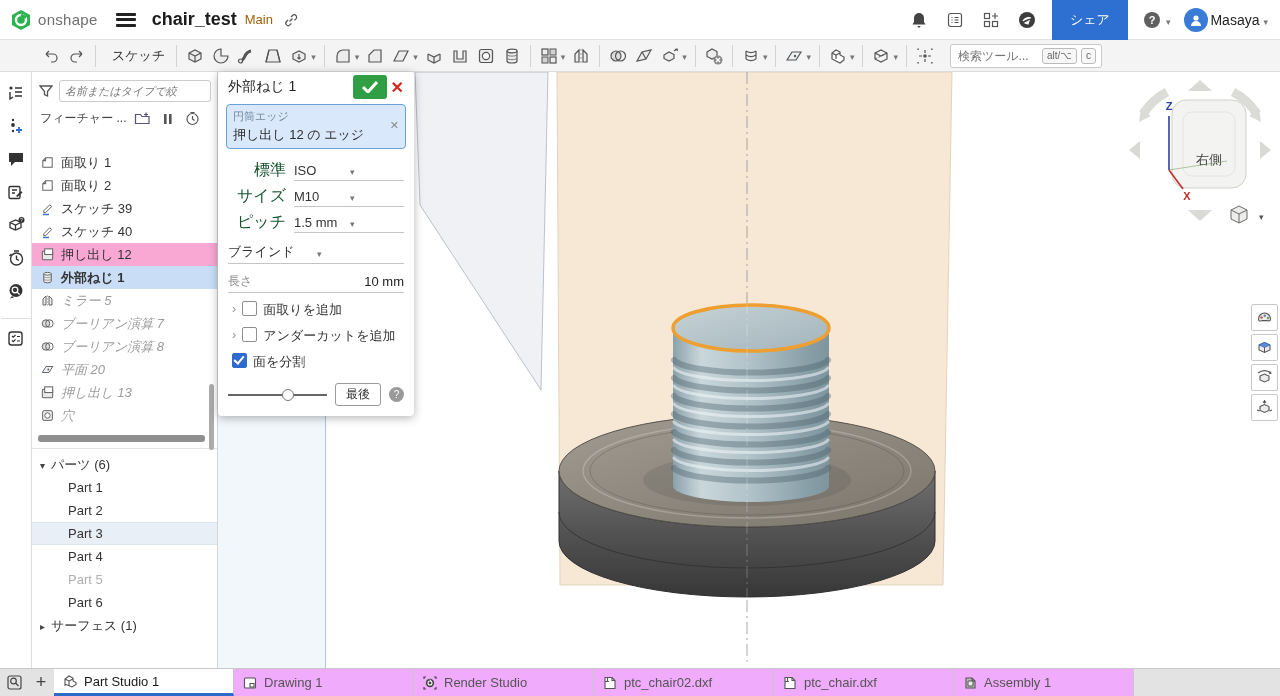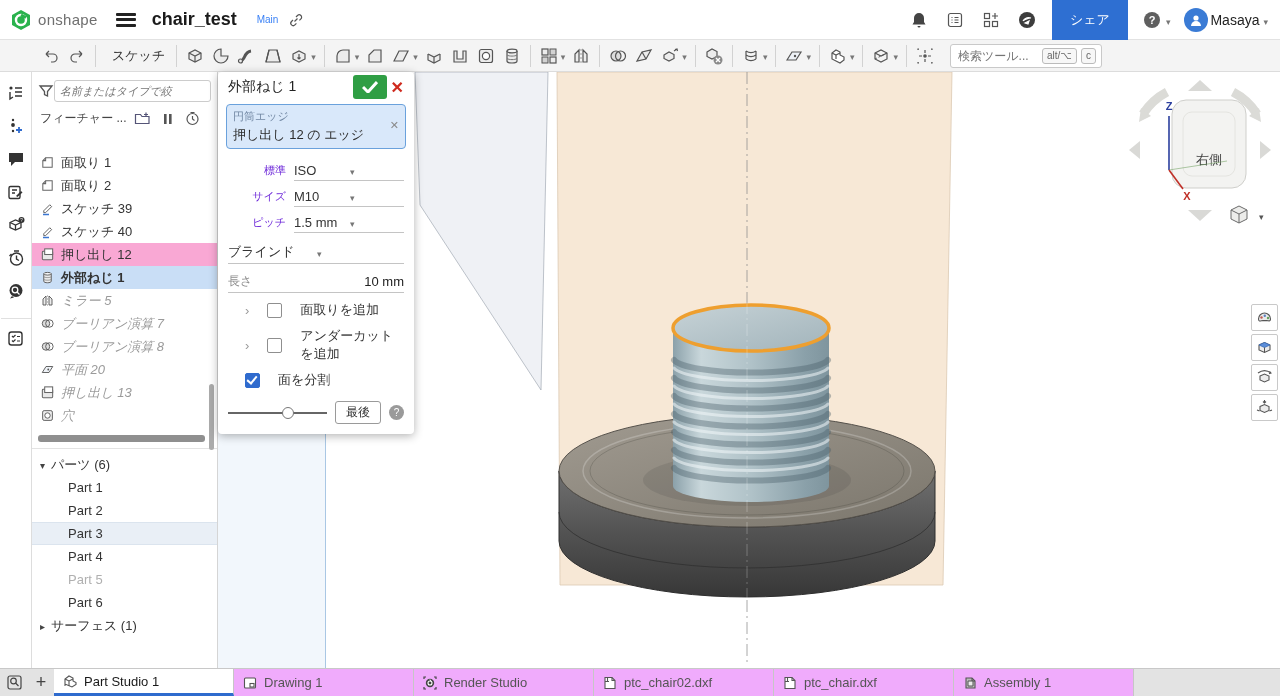--- a/index.html
+++ b/index.html
@@ -6,21 +6,21 @@
   body{width:1280px;height:696px;overflow:hidden;font-family:"Liberation Sans",sans-serif;-webkit-font-smoothing:antialiased;}
   .app{position:relative;width:1280px;height:696px;background:#fff;overflow:hidden;}
   svg{display:block}
   
   .topbar{position:absolute;left:0;top:0;width:1280px;height:40px;background:#fff;border-bottom:1px solid #e2e2e2;display:flex;align-items:center;box-sizing:border-box;}
   .logo{display:flex;align-items:center;gap:6px;margin-left:10px;}
   .logotext{font-size:15px;color:#6f6f6f;letter-spacing:.3px;}
   .hamb{width:20px;height:14px;margin-left:18px;display:flex;flex-direction:column;justify-content:space-between;cursor:pointer;}
   .hamb div{height:3px;background:#222;border-radius:1px;}
   .doctitle{font-size:18px;font-weight:bold;color:#1b1b1b;margin-left:16px;}
-  .branch{font-size:10px;color:#3b82f6;margin-left:20px;}
+  .branch{font-size:13px;color:#a16207;margin-left:8px;}
   .linkic{margin-left:10px;}
   .tb-right{margin-left:auto;display:flex;align-items:center;gap:14px;margin-right:12px;}
   .tbicon{width:22px;height:22px;display:flex;align-items:center;justify-content:center;cursor:pointer;}
   .sharebtn{background:#2e6fd2;color:#fff;font-size:13px;padding:24px 18px;border:none;border-radius:5px;cursor:pointer;}
   .helpwrap{display:flex;align-items:center;gap:2px;cursor:pointer;}
   .avatar{width:24px;height:24px;border-radius:50%;background:#3a7bd5;display:flex;align-items:center;justify-content:center;}
   .uname{font-size:14px;color:#222;}
   .caret::before{content:"▾";font-size:9px;color:#777;}
   .caret{display:inline-block;margin-left:2px;}
   
@@ -33,21 +33,21 @@
   .searchbox{margin-left:12px;display:flex;align-items:center;background:#fff;border:1px solid #c9c9c9;border-radius:3px;height:22px;padding:0 5px;gap:4px;}
   .searchbox input{border:none;outline:none;font-size:12px;width:78px;color:#555;font-family:inherit;background:transparent;}
   .kbd{font-size:10px;color:#666;border:1px solid #bbb;border-radius:3px;padding:0 4px;background:#f7f7f7;line-height:14px;}
   
   .leftrail{position:absolute;left:0;top:72px;width:32px;height:596px;background:#fff;border-right:1px solid #ddd;box-sizing:border-box;display:flex;flex-direction:column;align-items:center;padding-top:10px;gap:11px;}
   .railbtn{width:22px;height:22px;display:flex;align-items:center;justify-content:center;cursor:pointer;background:none;border:none;padding:0;}
   .railbtn.sep{margin-top:14px;position:relative;}
   .railbtn.sep::before{content:"";position:absolute;top:-9px;left:-4px;width:30px;height:1px;background:#e0e0e0;}
   
   .fpanel{position:absolute;left:32px;top:72px;width:186px;height:596px;background:#fff;border-right:1px solid #d5d5d5;box-sizing:border-box;font-size:13px;color:#333;}
-  .filterrow{display:flex;align-items:center;padding:8px 6px 4px 6px;}
+  .filterrow{display:flex;align-items:center;gap:5px;padding:8px 6px 4px 6px;}
   .filterrow input{flex:1;border:1px solid #ccc;border-radius:3px;height:20px;font-size:11px;font-style:italic;padding:0 5px;color:#555;outline:none;font-family:inherit;min-width:0;}
   .fheader{display:flex;align-items:center;gap:8px;padding:4px 8px 4px 8px;color:#444;font-size:12px;}
   .fheader .hlbl{flex:0 1 auto;white-space:nowrap;overflow:hidden;}
   .fhic{width:17px;height:17px;display:flex;align-items:center;justify-content:center;cursor:pointer;}
   .flist{margin-top:20px;}
   .frow{height:23px;display:flex;align-items:center;gap:6px;padding-left:8px;cursor:pointer;white-space:nowrap;}
   .frow svg{width:15px;height:15px;flex:none;}
   .frow.hover{background:#f9a8d4;}
   .frow.selected{background:#c9def6;font-weight:bold;}
   .frow.suppressed{color:#9a9a9a;font-style:italic;}
@@ -64,29 +64,29 @@
   .dialog{position:absolute;left:218px;top:72px;width:196px;background:#fff;border-radius:4px;box-shadow:0 2px 10px rgba(0,0,0,.3);z-index:30;font-size:13px;color:#333;box-sizing:border-box;padding-bottom:8px;}
   .dlghead{display:flex;align-items:center;height:30px;padding:0 6px 0 10px;}
   .dlgtitle{flex:1;font-size:14px;color:#222;}
   .okbtn{width:34px;height:24px;background:#2f9e44;border:none;border-radius:3px;display:flex;align-items:center;justify-content:center;cursor:pointer;}
   .xbtn{background:none;border:none;color:#cf2a1e;font-size:16px;font-weight:bold;cursor:pointer;padding:0 4px;}
   .selbox{margin:2px 8px 8px 8px;background:#d9e8fa;border:1px solid #6aa1dc;border-radius:4px;padding:4px 6px;position:relative;}
   .sellbl{font-size:11px;color:#7187a3;}
   .selval{font-size:13px;color:#2c2c2c;margin-top:2px;}
   .selclear{position:absolute;right:6px;top:14px;color:#8a8a8a;font-size:11px;cursor:pointer;}
   .drow{display:flex;align-items:center;padding:3px 10px 2px 10px;}
-  .dlbl{width:58px;text-align:right;color:#6d28d9;font-size:11px;margin-right:8px;flex:none;}
+  .dlbl{width:58px;text-align:right;color:#14532d;font-size:16px;margin-right:8px;flex:none;}
   .dval{flex:1;border-bottom:1px solid #c4c4c4;display:flex;align-items:center;height:20px;cursor:pointer;}
   .dval span{flex:1;color:#333;}
   .fullrow{margin:6px 10px 2px 10px;border-bottom:1px solid #c4c4c4;display:flex;align-items:center;height:22px;cursor:pointer;}
   .fullrow span{flex:1;}
   .lenrow{display:flex;align-items:center;margin:6px 10px 2px 10px;border-bottom:1px solid #c4c4c4;height:22px;}
   .lenlbl{color:#8f8f8f;font-size:12px;}
   .lenval{flex:1;text-align:right;color:#222;}
-  .optrow{display:flex;align-items:center;gap:18px;padding:6px 10px 2px 27px;cursor:pointer;}
+  .optrow{display:flex;gap:6px;padding:6px 10px 2px 14px;cursor:pointer;}
   .chev::before{content:"›";color:#999;font-size:13px;}
   .cbox{width:13px;height:13px;border:1px solid #8f8f8f;border-radius:2px;background:#fff;flex:none;}
   .cbox.on{background:#2f6bce;border-color:#2f6bce;position:relative;}
   .cbox.on::after{content:"";position:absolute;left:3px;top:0px;width:4px;height:8px;border:solid #fff;border-width:0 2px 2px 0;transform:rotate(40deg);}
   .dfoot{display:flex;align-items:center;gap:8px;padding:10px 10px 2px 10px;}
   .slider{flex:1;position:relative;height:12px;cursor:pointer;}
   .slider .track{position:absolute;left:0;right:0;top:5px;height:2px;background:#666;}
   .slider .knob{position:absolute;left:55%;top:0;width:12px;height:12px;border-radius:50%;background:#fff;border:1.5px solid #777;box-sizing:border-box;}
   .finalbtn{border:1px solid #9a9a9a;background:#fff;border-radius:3px;font-size:12px;padding:2px 10px;cursor:pointer;font-family:inherit;color:#333;}
   .qhelp{width:15px;height:15px;border-radius:50%;background:#9a9a9a;color:#fff;font-size:10px;display:flex;align-items:center;justify-content:center;cursor:pointer;}

